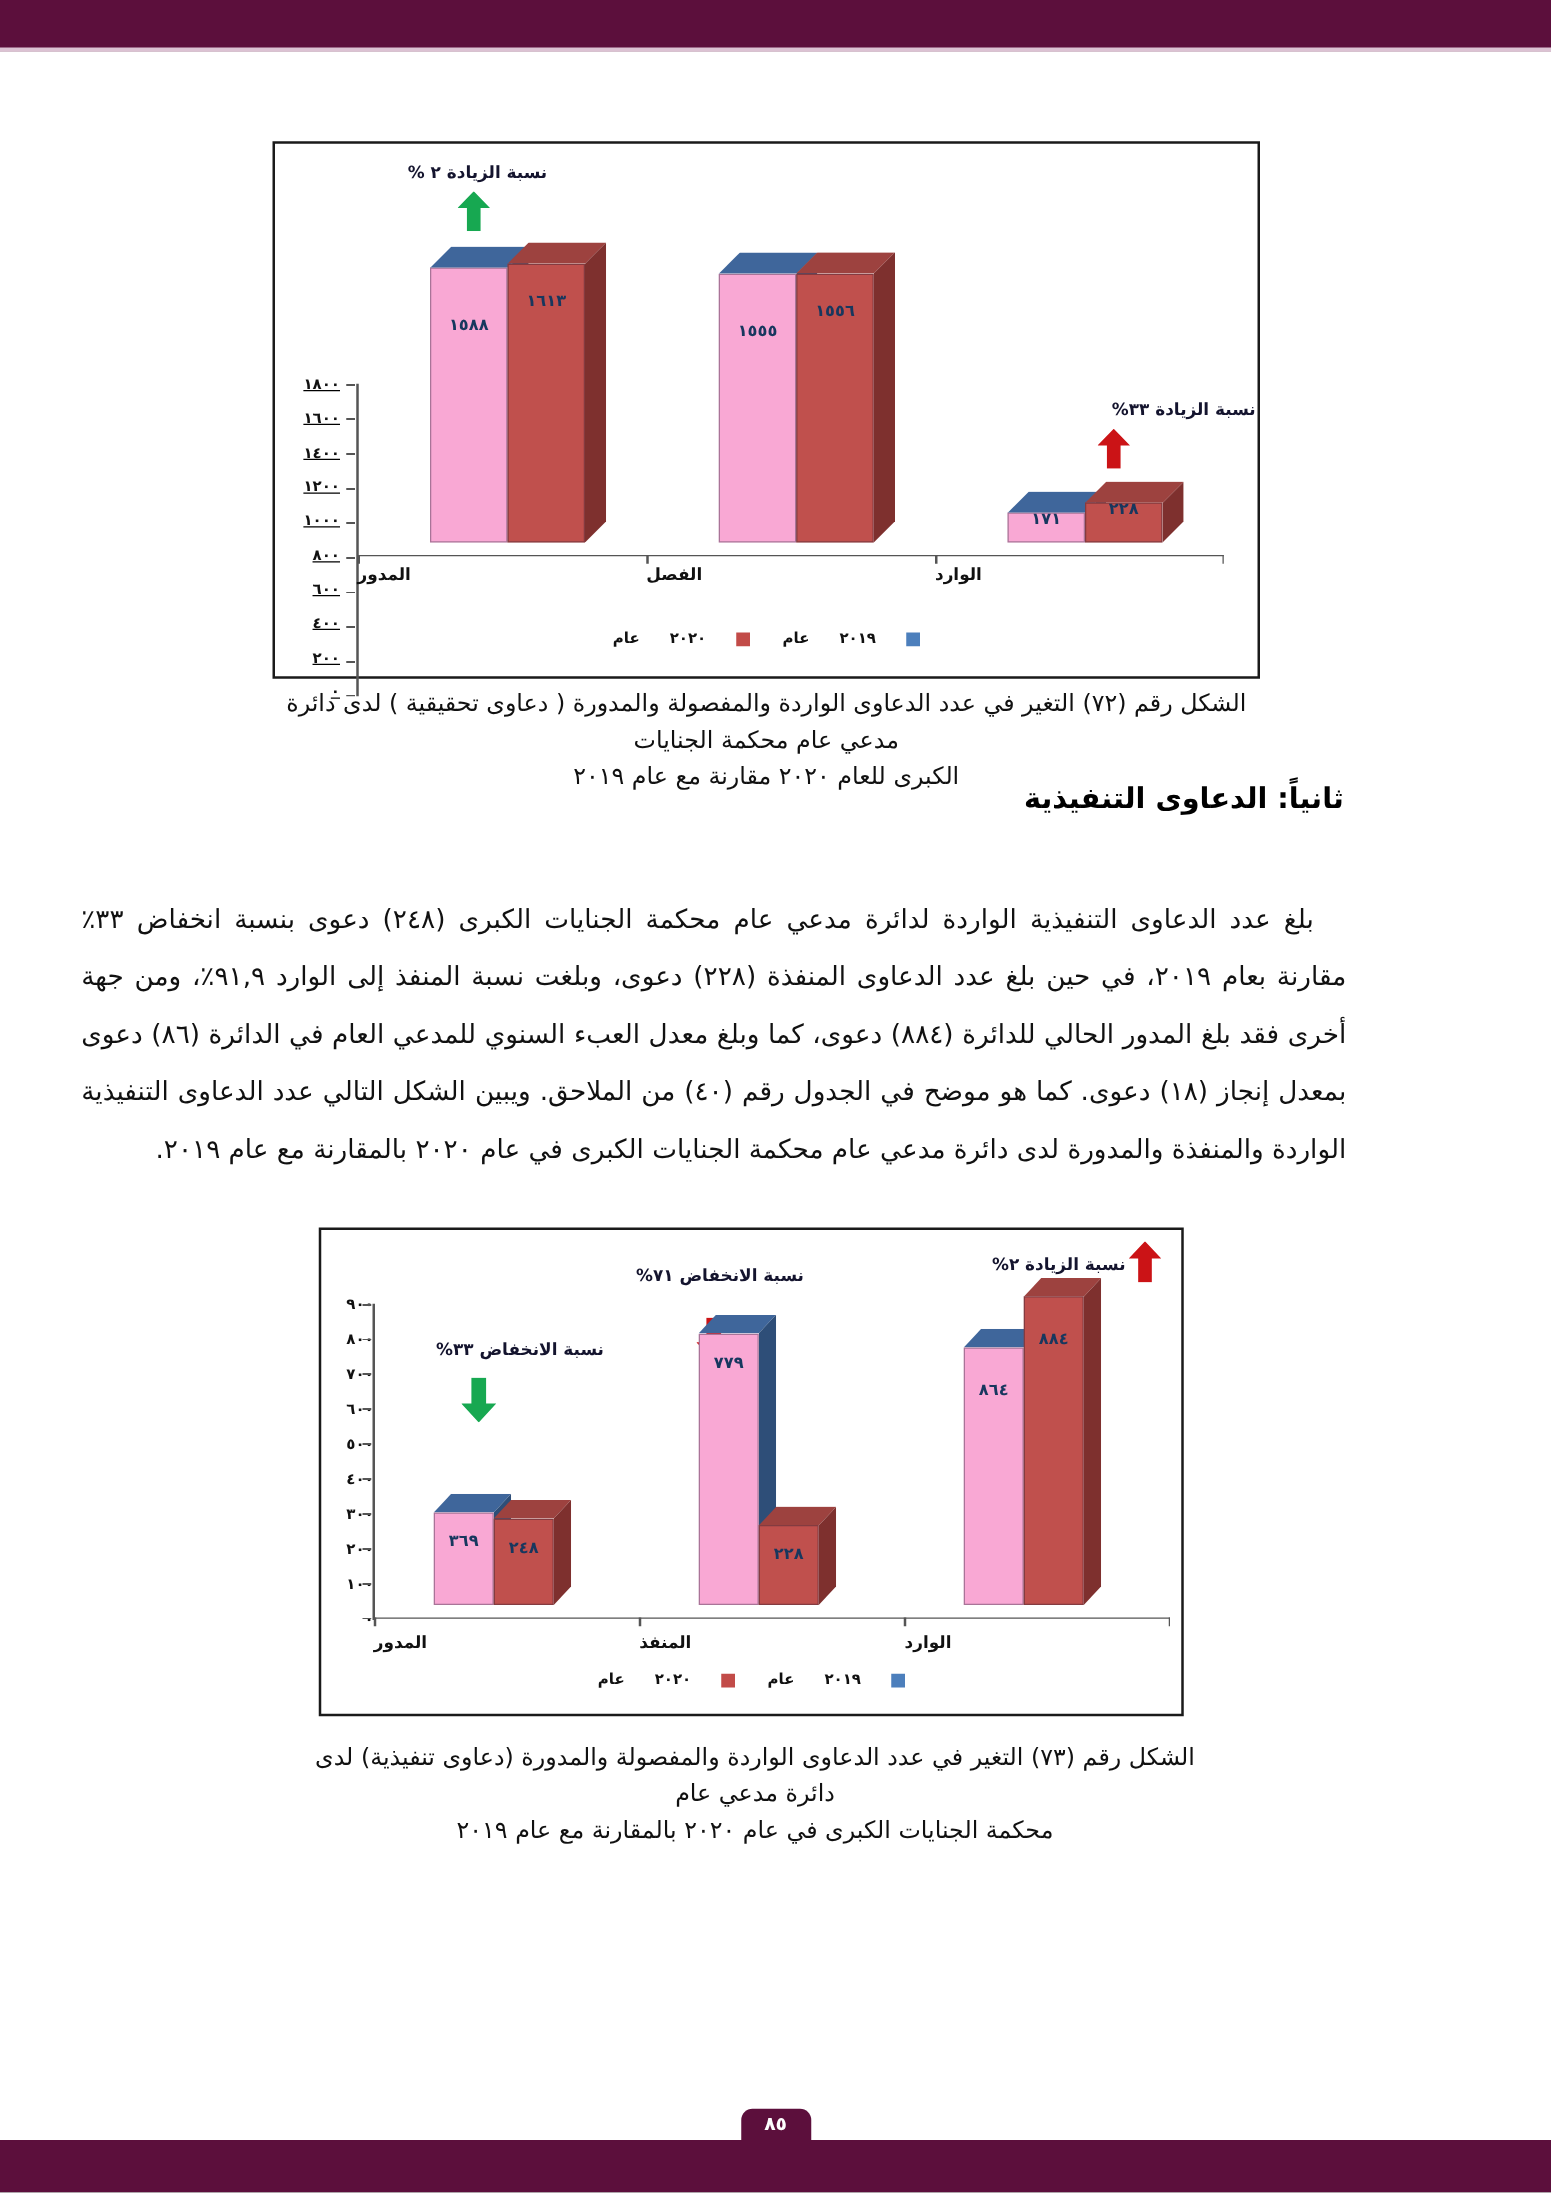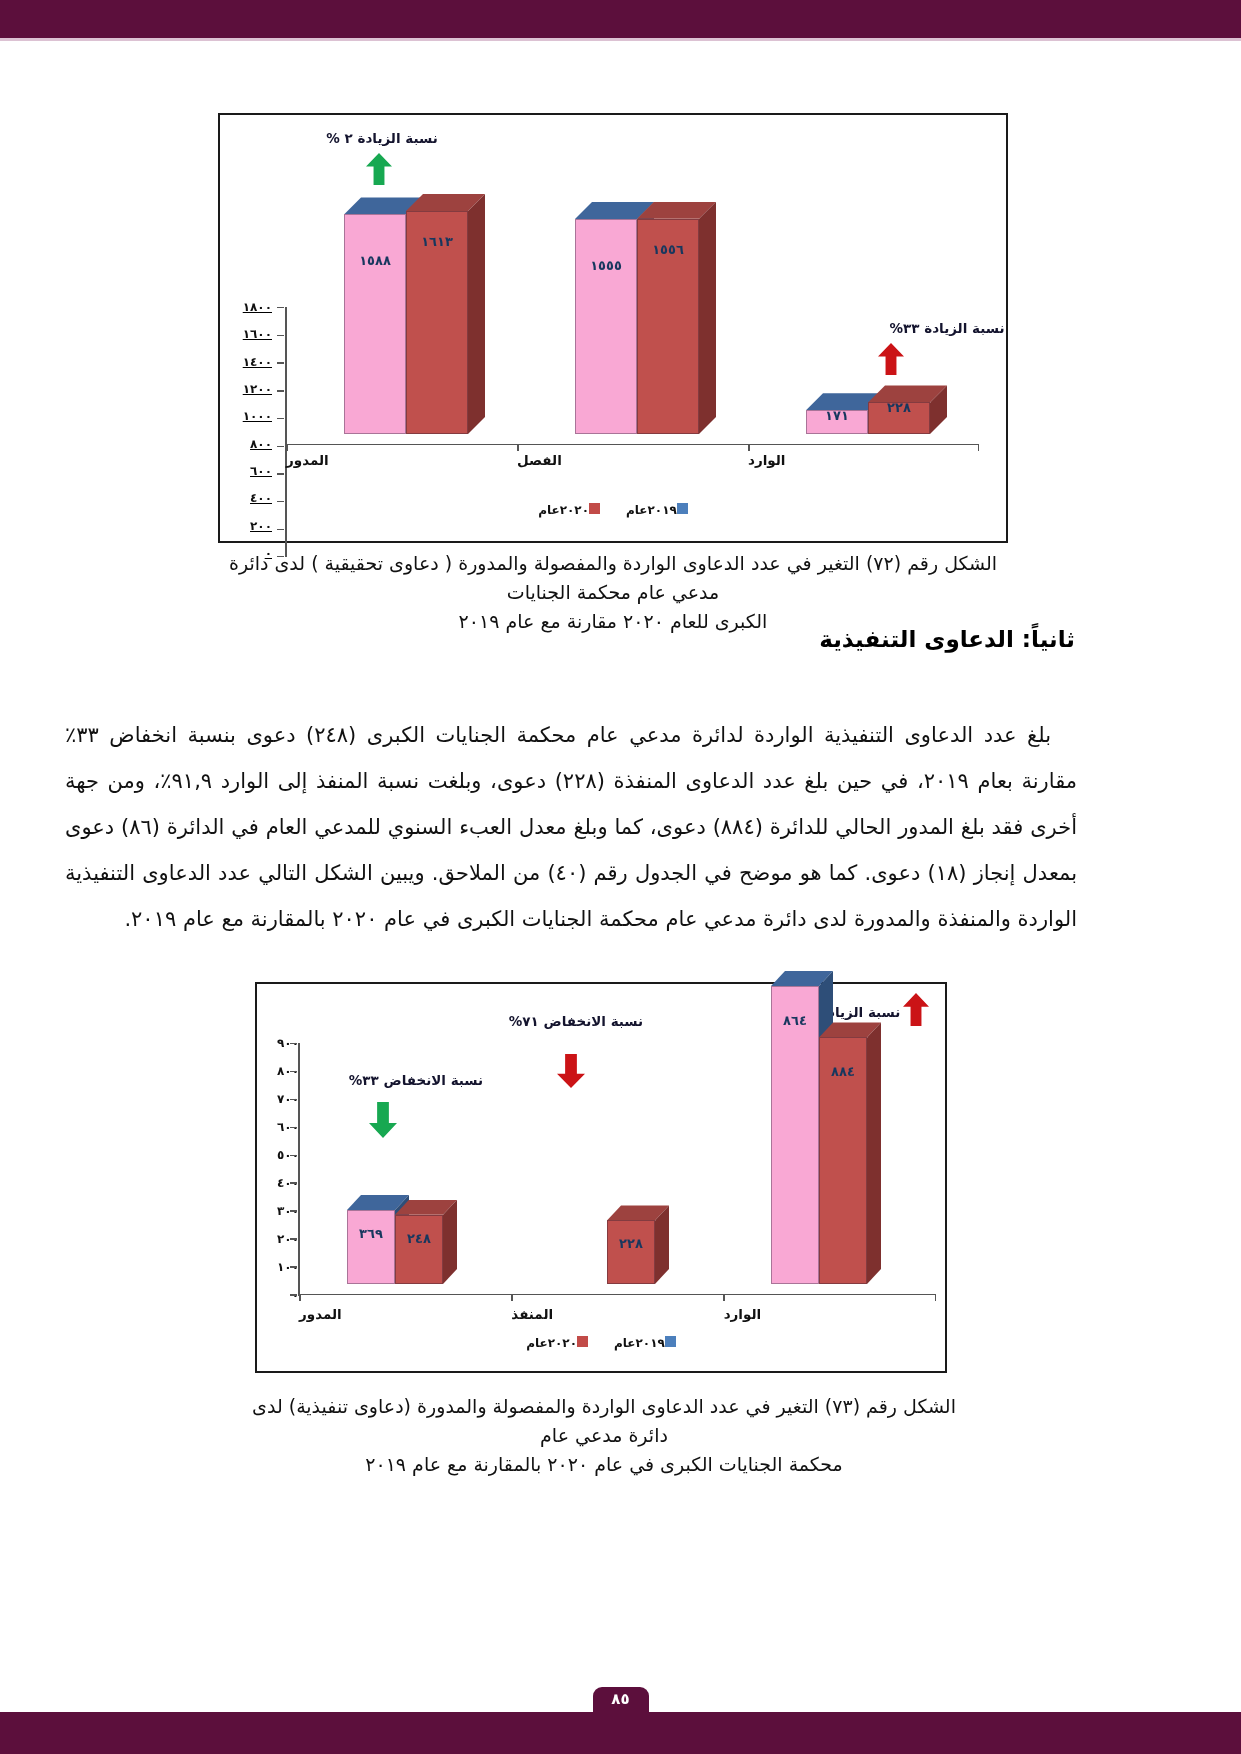--- a/index.html
+++ b/index.html
@@ -67,21 +67,21 @@
   #fig72 .val { top:22px; } #fig72 .v-deep { top:38px; } #fig72 .v-top { top:-3px; }
   #fig73 .val { top:15px; } #fig73 .v-mid { top:26px; }
 
   .cats { position:absolute; display:flex; direction:rtl; }
   #fig72 .cats { left:66px; top:337px; width:693px; }
   #fig73 .cats { left:42px; top:322px; width:637px; }
   .cats span { flex:1; text-align:left; font-size:13.5px; font-weight:bold; color:#111; }
 
   .legend { position:absolute; left:0; right:0; display:flex; justify-content:center; gap:26px; direction:ltr; }
   #fig72 .legend { top:388px; } #fig73 .legend { top:352px; }
-  .leg-item { display:flex; align-items:flex-start; gap:0; font-size:12px; font-weight:bold; color:#111; }
+  .leg-item { display:flex; align-items:flex-end; gap:24px; font-size:12px; font-weight:bold; color:#111; }
   .swatch { width:11px; height:11px; display:inline-block; }
   .sw-blue { background:#4c7fbc; } .sw-red { background:#c24b48; }
 
   .ann { position:absolute; direction:rtl; text-align:center; font-size:13.5px; font-weight:bold; color:#14142e; }
   .arrow { position:absolute; }
   .arrow.up   { clip-path:polygon(50% 0,100% 42%,71% 42%,71% 100%,29% 100%,29% 42%,0 42%); }
   .arrow.down { clip-path:polygon(50% 100%,100% 58%,71% 58%,71% 0,29% 0,29% 58%,0 58%); }
   .a-green { background:#17a851; } .a-red { background:#cb1316; }
 
   
@@ -234,29 +234,34 @@
           <span class="val">٣٦٩</span>
         </div>
         <div class="bar s2020" style="height: 69.192px;">
           <div class="ftop"></div>
           <div class="fside"></div>
           <span class="val">٢٤٨</span>
         </div>
       </div>
 
       <div class="grp g1">
+        <div class="bar s2019" style="height: 217.341px;">
+          <div class="ftop"></div>
+          <div class="fside"></div>
+          <span class="val">٧٧٩</span>
+        </div>
         <div class="bar s2020" style="height: 63.612px;">
           <div class="ftop"></div>
           <div class="fside"></div>
           <span class="val">٢٢٨</span>
         </div>
       </div>
 
       <div class="grp g2">
-        <div class="bar s2019" style="height: 298px;">
+        <div class="bar s2019" style="height: 206px;">
           <div class="ftop"></div>
           <div class="fside"></div>
           <span class="val v-mid">٨٦٤</span>
         </div>
         <div class="bar s2020" style="height: 246.636px;">
           <div class="ftop"></div>
           <div class="fside"></div>
           <span class="val v-mid">٨٨٤</span>
         </div>
       </div>

